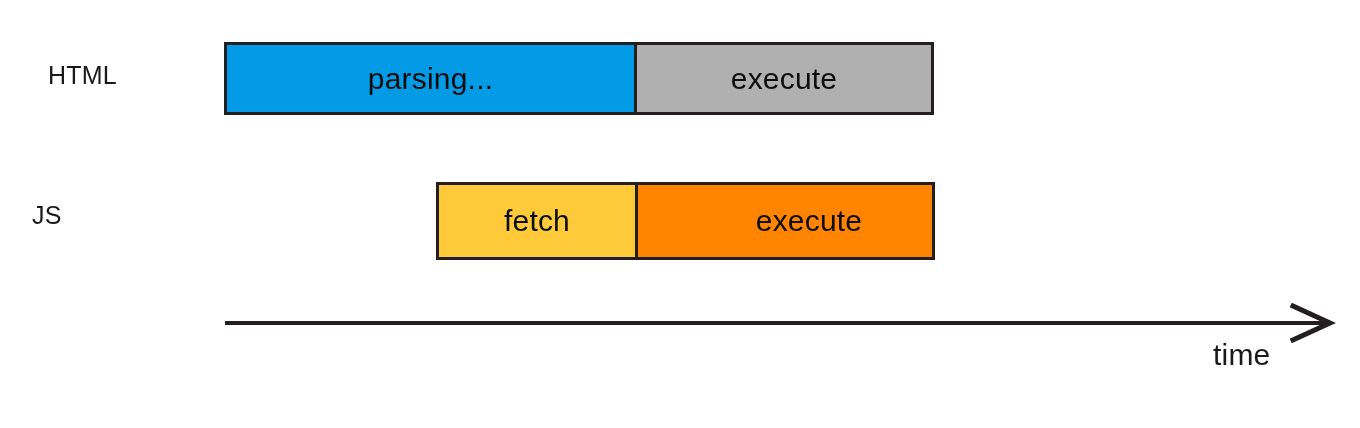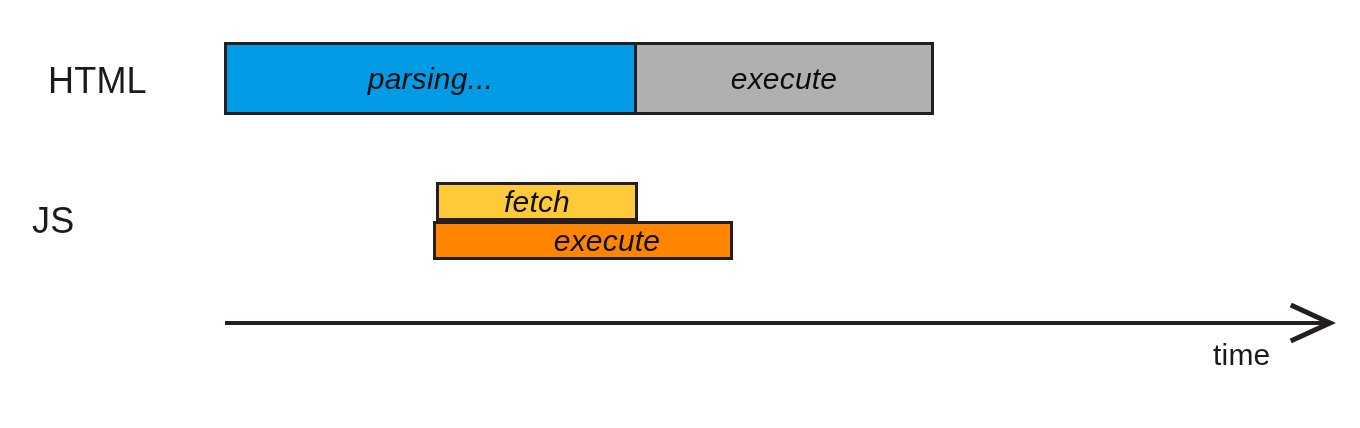--- a/index.html
+++ b/index.html
@@ -14,48 +14,46 @@
     position: relative;
     width: 1360px;
     height: 428px;
     background: #ffffff;
     overflow: hidden;
   }
 
   
   .row-label {
     position: absolute;
-    font-size: 36px;
+    font-size: 25px;
     color: #1a1a1a;
     letter-spacing: 0.2px;
     white-space: nowrap;
     line-height: 1;
   }
   #label-html { left: 48px; top: 63px; }
   #label-js   { left: 32px; top: 203px; }
 
   
   .track {
     position: absolute;
     display: flex;
     box-sizing: border-box;
-    font-style: italic;
   }
   #track-html {
     left: 224px;
     top: 42px;
     width: 944px;
     height: 73px;
   }
   #track-js {
     left: 436px;
     top: 182px;
     width: 502px;
     height: 78px;
-    flex-direction: column;
   }
 
   .block {
     box-sizing: border-box;
     border: 3px solid #231f20;
     display: flex;
     align-items: center;
     justify-content: center;
     font-size: 30px;
     color: #0d0d0d;

